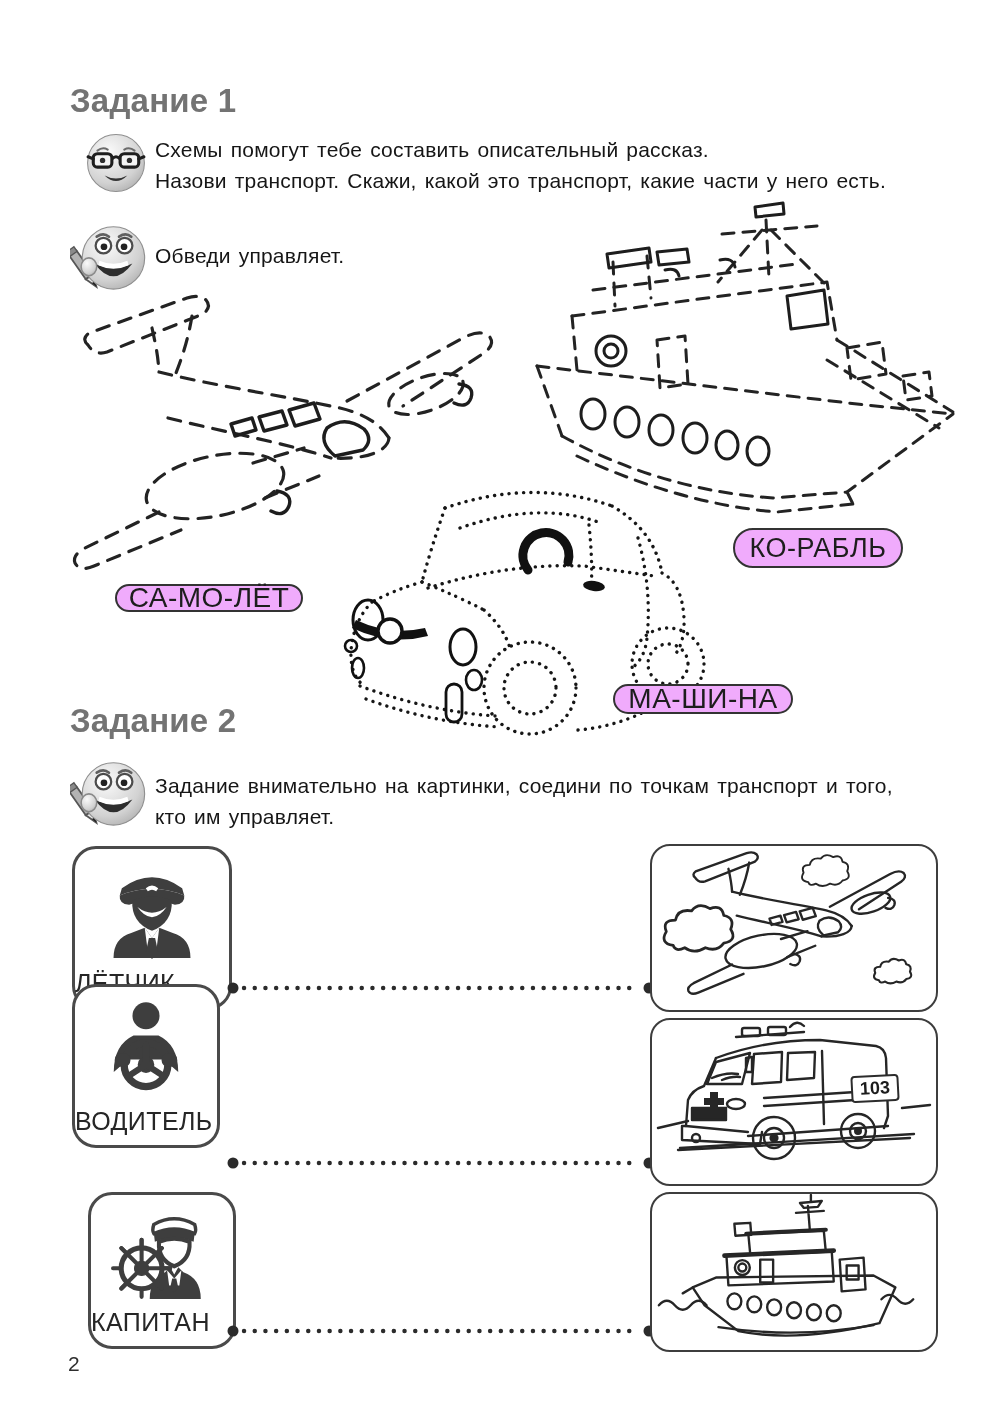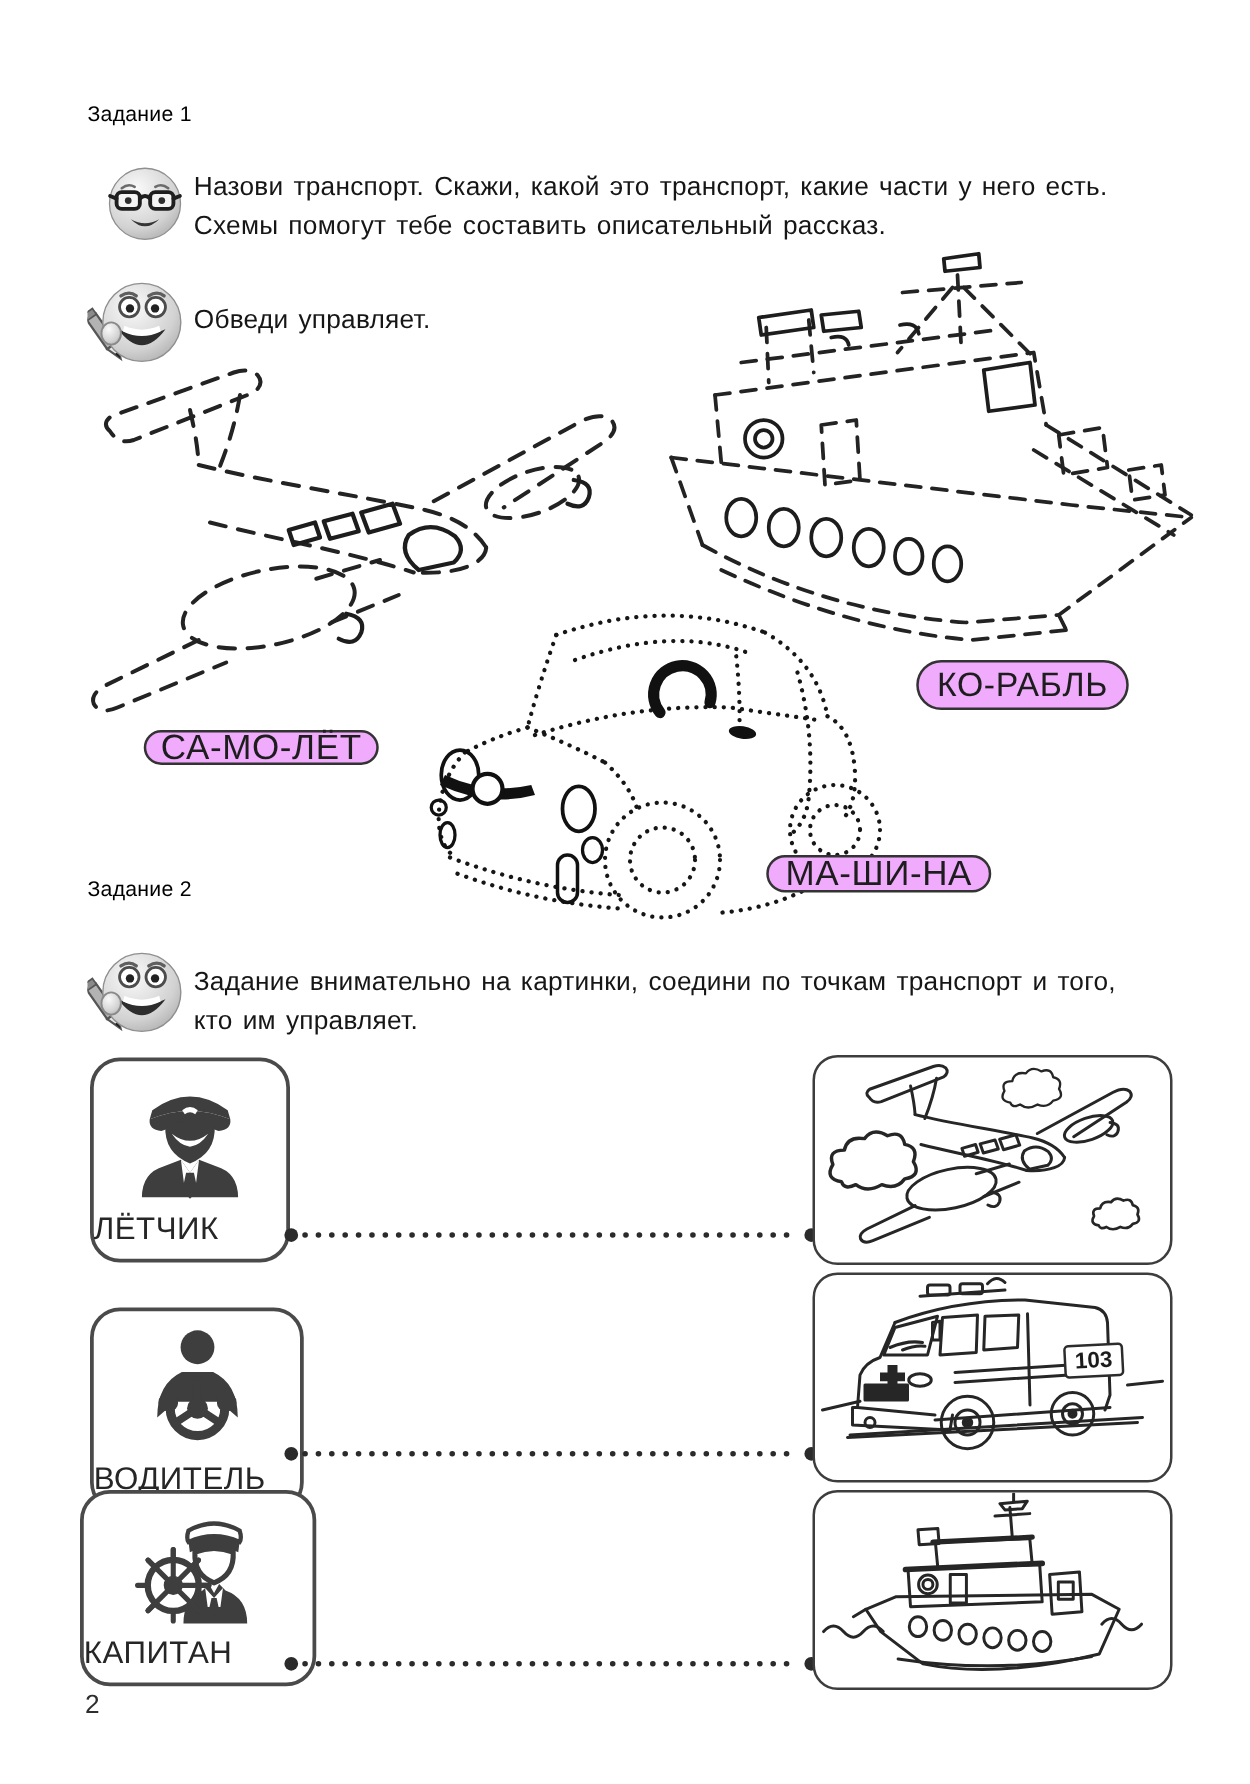--- a/index.html
+++ b/index.html
@@ -1,20 +1,20 @@
 <!DOCTYPE html>
 <html><head>
 <meta charset="utf-8">
 <style>
   *{margin:0;padding:0;box-sizing:border-box}
   html,body{width:1000px;height:1427px}
   body{position:relative;background:#ffffff;overflow:hidden;
        font-family:"Liberation Sans",sans-serif;color:#1c1c1c}
   .abs{position:absolute}
-  .task-heading{font-size:17px;font-weight:400;color:#000000;letter-spacing:.2px}
+  .task-heading{font-size:33px;font-weight:700;color:#737373;letter-spacing:.2px}
   .instr{font-size:21px;line-height:31px;color:#161616;word-spacing:2px;letter-spacing:.2px}
   .vlabel{border:2.4px solid #333;border-radius:20px;background:#f0abfc;
           display:flex;align-items:center;justify-content:center;
           font-size:28px;color:#1d1d1d;letter-spacing:.5px}
   .pbox{border:3.4px solid #4a4a4a;border-radius:24px;background:#fff}
   .vbox{border:2.6px solid #3d3d3d;border-radius:20px;background:#fff;overflow:hidden}
   .plabel{position:absolute;bottom:9px;left:0;width:100%;text-align:left;
           font-size:25px;color:#262626;letter-spacing:.4px}
   .pic-svg{position:absolute;left:0;top:0;width:100%;height:100%}
   .icon-svg{position:absolute;top:8px;left:50%;transform:translateX(-50%)}
@@ -43,22 +43,22 @@
   <path d="M12,18 q5,-4 10,-1 M38,17 q5,-3 10,1" stroke="#6b6b6b" stroke-width="2" fill="none" stroke-linecap="round"></path>
   <rect x="8" y="21" width="18" height="13" rx="4" fill="#f4f4f4" stroke="#1e1e1e" stroke-width="3"></rect>
   <rect x="34" y="21" width="18" height="13" rx="4" fill="#f4f4f4" stroke="#1e1e1e" stroke-width="3"></rect>
   <path d="M26,26 q4,-4 8,0" stroke="#1e1e1e" stroke-width="3" fill="none"></path>
   <path d="M8,26 L3,24 M52,26 L57,24" stroke="#1e1e1e" stroke-width="3" stroke-linecap="round"></path>
   <circle cx="17" cy="27.5" r="2.6" fill="#2e2e2e"></circle>
     <circle cx="43" cy="27.5" r="2.6" fill="#2e2e2e"></circle>
   <path d="M19,42 Q30,53 41,42 Q30,48 19,42 Z" fill="#343434"></path>
 </svg>
 <div class="abs instr" style="left:155px;top:134px;width:800px">
+  <div>Схемы помогут тебе составить описательный рассказ.</div>
   <div>Назови транспорт. Скажи, какой это транспорт, какие части у него есть.</div>
-  <div>Схемы помогут тебе составить описательный рассказ.</div>
 </div>
 
 <svg class="abs" style="left:70px;top:220px" width="78" height="78" viewBox="0 0 70 70">
   <g transform="rotate(-35 14 46)">
     <rect x="10" y="26" width="8" height="26" fill="#b3b3b3" stroke="#565656" stroke-width="1.6"></rect>
     <polygon points="10,52 18,52 14,63" fill="#e9e9e9" stroke="#565656" stroke-width="1.6"></polygon>
     <polygon points="12.6,58 15.4,58 14,63" fill="#1f1f1f"></polygon>
     <rect x="10" y="22" width="8" height="5" fill="#8a8a8a" stroke="#565656" stroke-width="1.2"></rect>
   </g>
   <circle cx="39" cy="34" r="28" fill="url(#faceGrad)" stroke="#8f8f8f" stroke-width="1"></circle>
@@ -210,34 +210,34 @@
       <path d="M31,42 Q50,34 69,42 Q70,63 50,71 Q30,63 31,42 Z"></path>
       <path d="M36,48 Q50,59 64,48 Q58,57 50,58 Q42,57 36,48 Z" fill="#fff"></path>
       <path d="M13,97 Q13,78 30,73 L43,68 L50,78 L57,68 L70,73 Q87,78 87,97 Z"></path>
       <path d="M43,68 L50,78 L57,68 L54,91 L46,91 Z" fill="#fff"></path>
       <path d="M47,78 L53,78 L56,92 L50,98 L44,92 Z"></path>
     </g>
   </svg>
   <div class="plabel">ЛЁТЧИК</div>
 </div>
 
-<div class="abs pbox" style="left:72px;top:1046px;width:171px;height:164px">
+<div class="abs pbox" style="left:72px;top:984px;width:148px;height:164px">
   <svg class="icon-svg" width="104" height="104" viewBox="0 0 100 100">
     <circle cx="50" cy="20" r="13" fill="#3e3e3e"></circle>
     <path d="M19,74 Q19,48 38,39 L62,39 Q81,48 81,74 L67,62 L33,62 Z" fill="#3e3e3e"></path>
     <circle cx="50" cy="67" r="21" fill="none" stroke="#3e3e3e" stroke-width="7"></circle>
     <circle cx="50" cy="67" r="8" fill="#3e3e3e"></circle>
     <path d="M50,67 L50,48 M50,67 L33,78 M50,67 L67,78" stroke="#3e3e3e" stroke-width="6" stroke-linecap="round" fill="none"></path>
     <rect x="20" y="56" width="15" height="13" rx="6" fill="#3e3e3e"></rect>
     <rect x="65" y="56" width="15" height="13" rx="6" fill="#3e3e3e"></rect>
   </svg>
   <div class="plabel">ВОДИТЕЛЬ</div>
 </div>
 
-<div class="abs pbox" style="left:64px;top:1192px;width:189px;height:157px">
+<div class="abs pbox" style="left:88px;top:1192px;width:148px;height:157px">
   <svg class="icon-svg" width="102" height="102" viewBox="0 0 100 100">
     <path d="M42,21 Q62,10 82,21 Q84,27 82,30 Q62,21 42,30 Q40,27 42,21 Z" fill="#fff" stroke="#3e3e3e" stroke-width="3.4"></path>
     <path d="M42,30 Q62,21 82,30 L81,38 Q62,30 43,38 Z" fill="#3e3e3e"></path>
     <path d="M47,38 Q62,32 77,38 Q78,56 62,62 Q46,56 47,38 Z" fill="none" stroke="#3e3e3e" stroke-width="4"></path>
     <path d="M38,94 Q38,74 53,68 L58,63 L62,70 L66,63 L71,68 Q88,74 88,94 Z" fill="#3e3e3e"></path>
     <path d="M55,66 L62,74 L69,66 L67,81 L57,81 Z" fill="#fff"></path>
     <path d="M60,74 h4 l2,9 l-4,5 l-4,-5 z" fill="#3e3e3e"></path>
     <g stroke="#3e3e3e" fill="none" stroke-linecap="round">
       <path d="M30,64 L58,64 M30,64 L49.8,83.8 M30,64 L30,92 M30,64 L10.2,83.8 M30,64 L2,64 M30,64 L10.2,44.2 M30,64 L30,36 M30,64 L49.8,44.2" stroke-width="4"></path>
       <circle cx="30" cy="64" r="20" stroke-width="5" fill="#fff"></circle>

